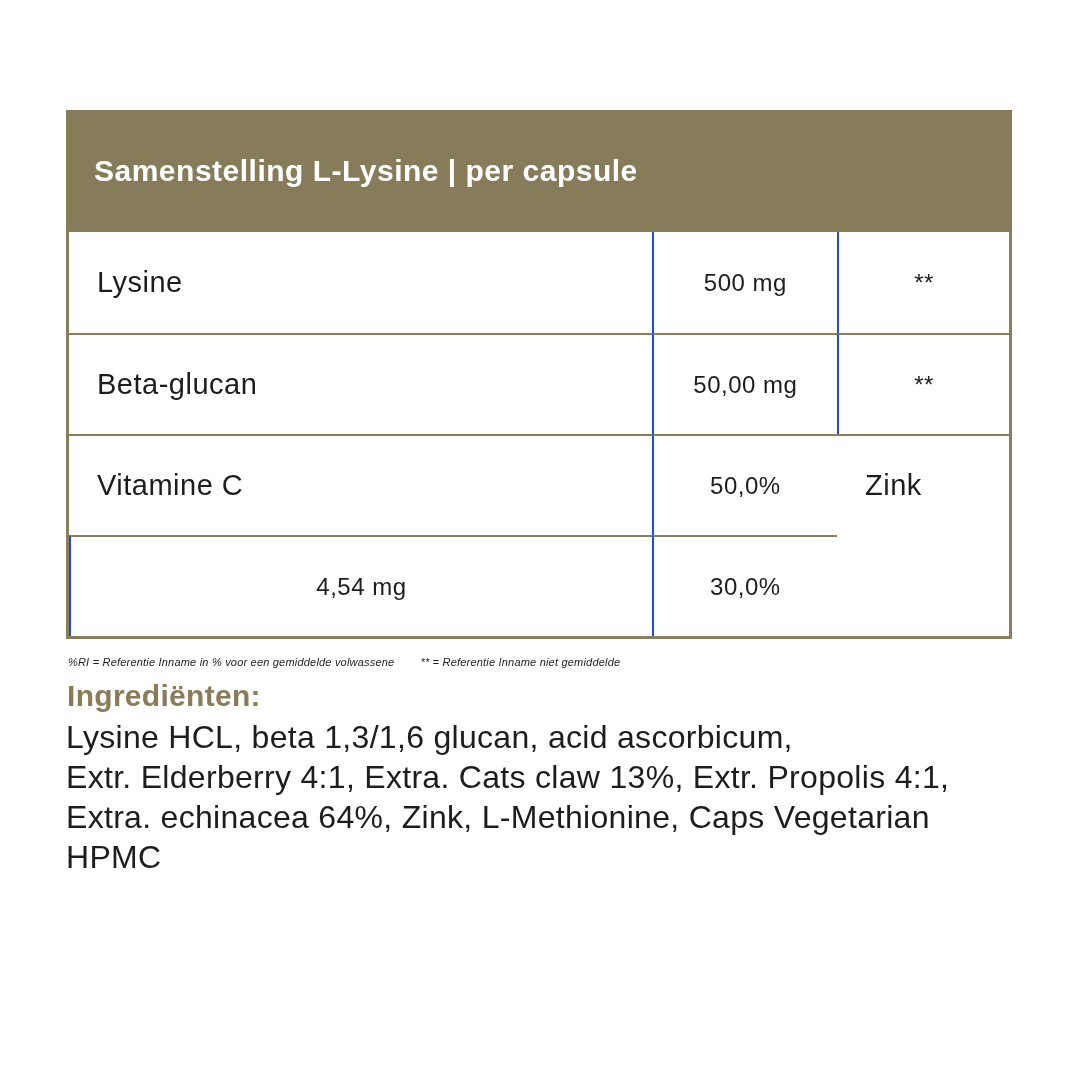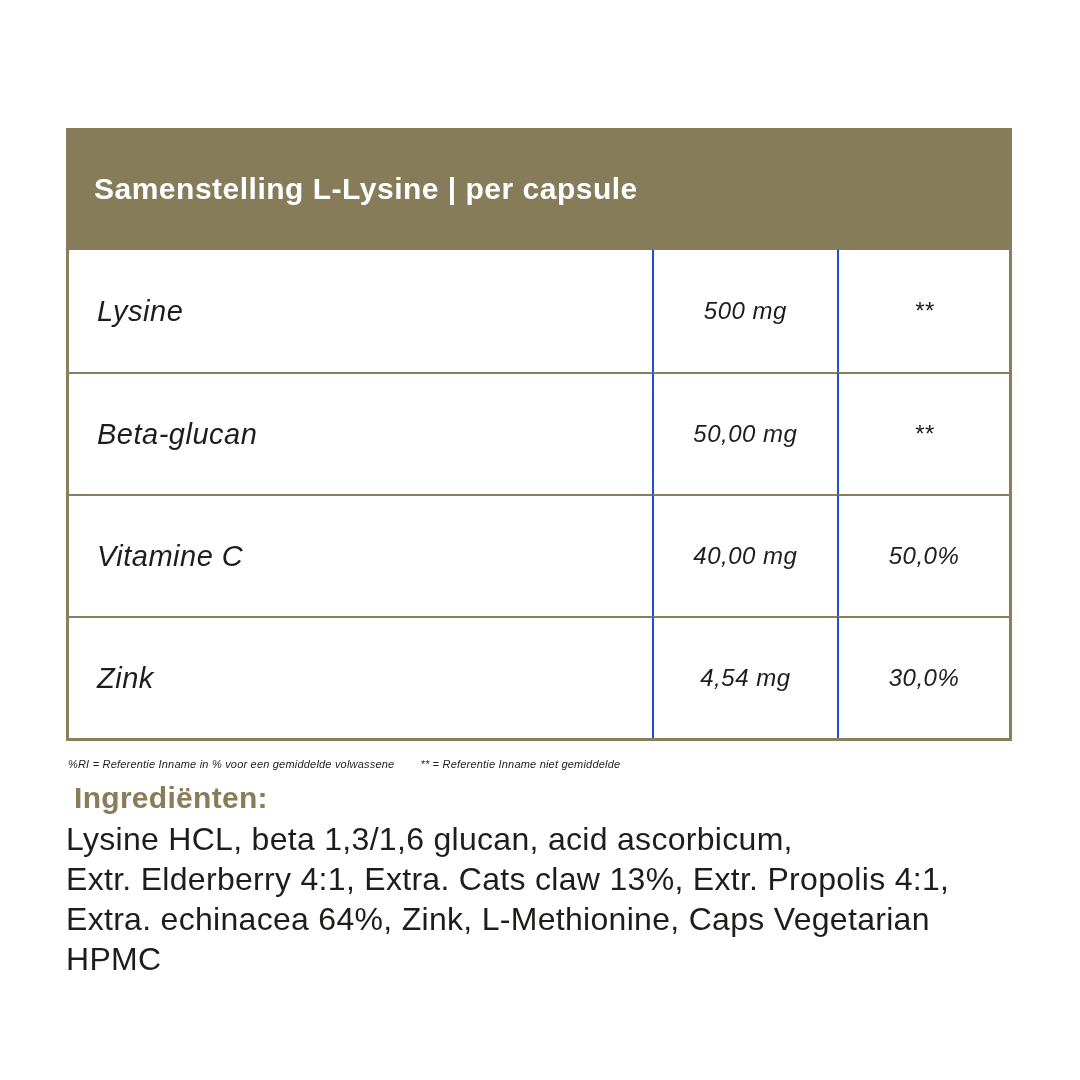--- a/index.html
+++ b/index.html
@@ -21,44 +21,42 @@
     left: 66px;
     top: 110px;
     width: 946px;
   }
   
   .table-header {
     height: 122px;
     background: #867c5a;
     display: flex;
     align-items: center;
-    margin-top: 18px;
   }
   .table-header h1 {
     margin: 0;
     padding-left: 28px;
     font-size: 30px;
     font-weight: bold;
     letter-spacing: 0.5px;
     color: #ffffff;
   }
   
   .data-table {
     border: 3px solid #8a7e5c;
     border-top: none;
     display: grid;
     grid-template-columns: 62% 19.7% 18.3%;
     background: #ffffff;
   }
   .cell {
-    height: 122px;
+    height: 101px;
     display: flex;
     align-items: center;
     box-sizing: border-box;
-    font-style: italic;
   }
   .cell.rowtop { border-top: 2px solid #8a7e5c; text-align: right; }
   .cell.colsep { border-left: 2px solid #1d4ed8; }
   .cell.name {
     padding-left: 28px;
     font-size: 29px;
     letter-spacing: 0.5px;
   }
   .cell.val {
     justify-content: center;
@@ -71,21 +69,21 @@
     padding-left: 2px;
     display: flex;
     gap: 26px;
     font-size: 11px;
     font-style: italic;
     letter-spacing: 0.2px;
     color: #1d1d1b;
   }
   
   .ingredients-heading {
-    margin: 11px 0 4px 8px;
+    margin: 11px 0 4px 1px;
     font-size: 30px;
     font-weight: bold;
     color: #8a7c59;
     letter-spacing: 0.3px;
   }
   .ingredients-text {
     font-size: 32px;
     line-height: 40px;
     letter-spacing: 0.3px;
     color: #1d1d1b;
@@ -105,21 +103,20 @@
 
       <div class="cell name">Lysine</div>
       <div class="cell val colsep">500 mg</div>
       <div class="cell val colsep">**</div>
 
       <div class="cell name rowtop">Beta-glucan</div>
       <div class="cell val colsep rowtop">50,00 mg</div>
       <div class="cell val colsep rowtop">**</div>
 
       <div class="cell name rowtop">Vitamine C</div>
-      <div class="cell val colsep rowtop">40,00 mg</div>
       <div class="cell val colsep rowtop">50,0%</div>
 
       <div class="cell name rowtop">Zink</div>
       <div class="cell val colsep rowtop">4,54 mg</div>
       <div class="cell val colsep rowtop">30,0%</div>
     </div>
 
     <div class="footnote">
       <span>%RI = Referentie Inname in % voor een gemiddelde volwassene</span>
       <span>** = Referentie Inname niet gemiddelde</span>

